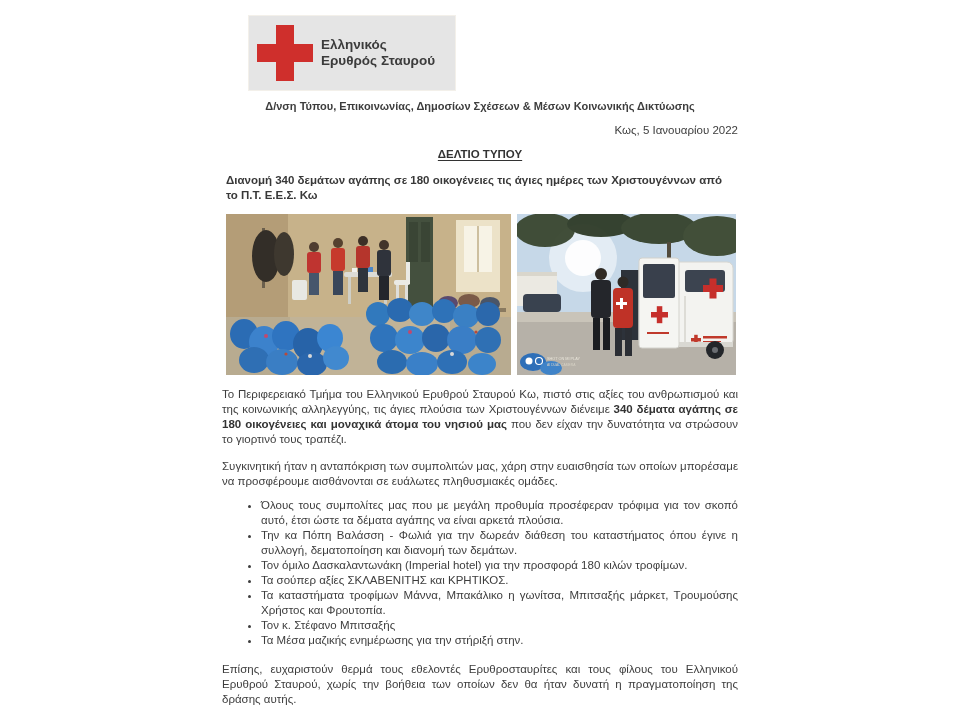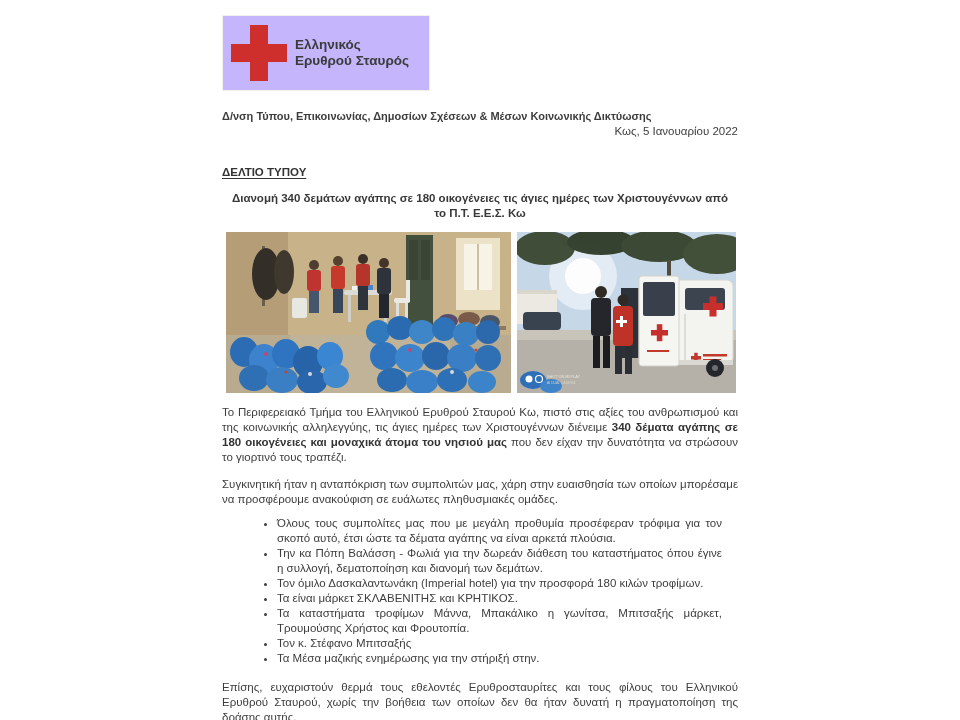--- a/index.html
+++ b/index.html
@@ -6,49 +6,49 @@
   body{
     width:960px;height:720px;overflow:hidden;background:#ffffff;
     font-family:"Liberation Sans",sans-serif;
   }
   .page{
     width:516px;margin:0 auto;padding-top:15px;
     color:#3d3d3d;font-size:11.5px;line-height:15px;
   }
   .logo{
     display:flex;align-items:center;gap:8px;
-    width:190px;padding:9px 8px;
-    border:1px solid #f3f0ea;background:#c4b5fd;
+    margin-left:26px;width:190px;padding:9px 8px;
+    border:1px solid #f3f0ea;background:#e5e5e5;
   }
   .logo-text{font-size:13.5px;line-height:16px;font-weight:700;color:#3b3b3b;}
-  .dept{font-weight:700;font-size:11px;margin-top:18px;text-align:left;}
-  .dateline{text-align:right;}
-  .doctype{font-weight:700;text-decoration:underline;text-underline-offset:2px;margin-top:26px;color:#333;}
-  .title{text-align:center;font-weight:700;margin-top:11px;color:#383838;padding:0 4px;}
+  .dept{font-weight:700;font-size:11px;margin-top:8px;text-align:center;}
+  .dateline{text-align:right;margin-top:9px;}
+  .doctype{text-align:center;font-weight:700;text-decoration:underline;text-underline-offset:2px;margin-top:9px;color:#333;}
+  .title{text-align:left;font-weight:700;margin-top:11px;color:#383838;padding:0 4px;}
   .photos{display:flex;gap:6px;margin:11px 0 0 4px;}
   .photo{display:block;}
   p{margin:12px 0 0;text-align:justify;}
   .p-last{margin-top:14px;}
-  ul{margin:9px 16px 0;padding-left:39px;}
+  ul{margin:9px 0 0;padding-left:39px;}
   li{text-align:justify;}
   .bold{font-weight:700;color:#333;}
 </style>
 </head>
 <body>
 
 <div class="page">
 
   <div class="logo">
     <svg width="56" height="56" viewBox="0 0 56 56">
       <rect x="19" y="0" width="18" height="56" fill="#cf2f2c"></rect>
       <rect x="0" y="19" width="56" height="18" fill="#cf2f2c"></rect>
     </svg>
     <div class="logo-text">
       <div>Ελληνικός</div>
-      <div>Ερυθρού Σταυρός</div>
+      <div>Ερυθρός Σταυρού</div>
     </div>
   </div>
 
   <div class="dept">Δ/νση Τύπου, Επικοινωνίας, Δημοσίων Σχέσεων &amp; Μέσων Κοινωνικής Δικτύωσης</div>
   <div class="dateline">Κως, 5 Ιανουαρίου 2022</div>
   <div class="doctype">ΔΕΛΤΙΟ ΤΥΠΟΥ</div>
   <div class="title">Διανομή 340 δεμάτων αγάπης σε 180 οικογένειες τις άγιες ημέρες των Χριστουγέννων από το Π.Τ. Ε.Ε.Σ. Κω</div>
 
   <div class="photos">
 
@@ -212,30 +212,30 @@
 
       <g>
         <circle cx="12" cy="147" r="3.5" fill="#ffffff"></circle>
         <circle cx="22" cy="147" r="3.5" fill="none" stroke="#ffffff" stroke-width="1.2"></circle>
         <text x="30" y="146" font-size="3.8" fill="#e9e5da">SHOT ON MI PLAY</text>
         <text x="30" y="152" font-size="3.4" fill="#d6d1c4">AI DUAL CAMERA</text>
       </g>
     </svg>
   </div>
 
-  <p><span>Το Περιφερειακό Τμήμα του Ελληνικού Ερυθρού Σταυρού Κω, πιστό στις αξίες του ανθρωπισμού και της κοινωνικής αλληλεγγύης, τις άγιες ημέρες των Χριστουγέννων διένειμε </span><span class="bold">340 δέματα αγάπης σε 180 οικογένειες και μοναχικά άτομα του νησιού μας</span><span> που δεν είχαν την δυνατότητα να στρώσουν το γιορτινό τους τραπέζι.</span></p>
-
-  <p>Συγκινητική ήταν η ανταπόκριση των συμπολιτών μας, χάρη στην ευαισθησία των οποίων μπορέσαμε να προσφέρουμε ανακούφιση σε ευάλωτες πληθυσμιακές ομάδες.</p>
+  <p><span>Το Περιφερειακό Τμήμα του Ελληνικού Ερυθρού Σταυρού Κω, πιστό στις αξίες του ανθρωπισμού και της κοινωνικής αλληλεγγύης, τις άγιες πλούσια των Χριστουγέννων διένειμε </span><span class="bold">340 δέματα αγάπης σε 180 οικογένειες και μοναχικά άτομα του νησιού μας</span><span> που δεν είχαν την δυνατότητα να στρώσουν το γιορτινό τους τραπέζι.</span></p>
+
+  <p>Συγκινητική ήταν η ανταπόκριση των συμπολιτών μας, χάρη στην ευαισθησία των οποίων μπορέσαμε να προσφέρουμε αισθάνονται σε ευάλωτες πληθυσμιακές ομάδες.</p>
 
 
   <ul>
     <li>Όλους τους συμπολίτες μας που με μεγάλη προθυμία προσέφεραν τρόφιμα για τον σκοπό αυτό, έτσι ώστε τα δέματα αγάπης να είναι αρκετά πλούσια.</li>
     <li>Την κα Πόπη Βαλάσση - Φωλιά για την δωρεάν διάθεση του καταστήματος όπου έγινε η συλλογή, δεματοποίηση και διανομή των δεμάτων.</li>
     <li>Τον όμιλο Δασκαλαντωνάκη (Imperial hotel) για την προσφορά 180 κιλών τροφίμων.</li>
-    <li>Τα είναι μάρκετ ΣΚΛΑΒΕΝΙΤΗΣ και ΚΡΗΤΙΚΟΣ.</li>
+    <li>Τα σούπερ αξίες ΣΚΛΑΒΕΝΙΤΗΣ και ΚΡΗΤΙΚΟΣ.</li>
     <li>Τα καταστήματα τροφίμων Μάννα, Μπακάλικο η γωνίτσα, Μπιτσαξής μάρκετ, Τρουμούσης Χρήστος και Φρουτοπία.</li>
     <li>Τον κ. Στέφανο Μπιτσαξής</li>
     <li>Τα Μέσα μαζικής ενημέρωσης για την στήριξή στην.</li>
   </ul>
 
   <p class="p-last">Επίσης, ευχαριστούν θερμά τους εθελοντές Ερυθροσταυρίτες και τους φίλους του Ελληνικού Ερυθρού Σταυρού, χωρίς την βοήθεια των οποίων δεν θα ήταν δυνατή η πραγματοποίηση της δράσης αυτής.</p>
 
 </div>
 
 </body></html>

